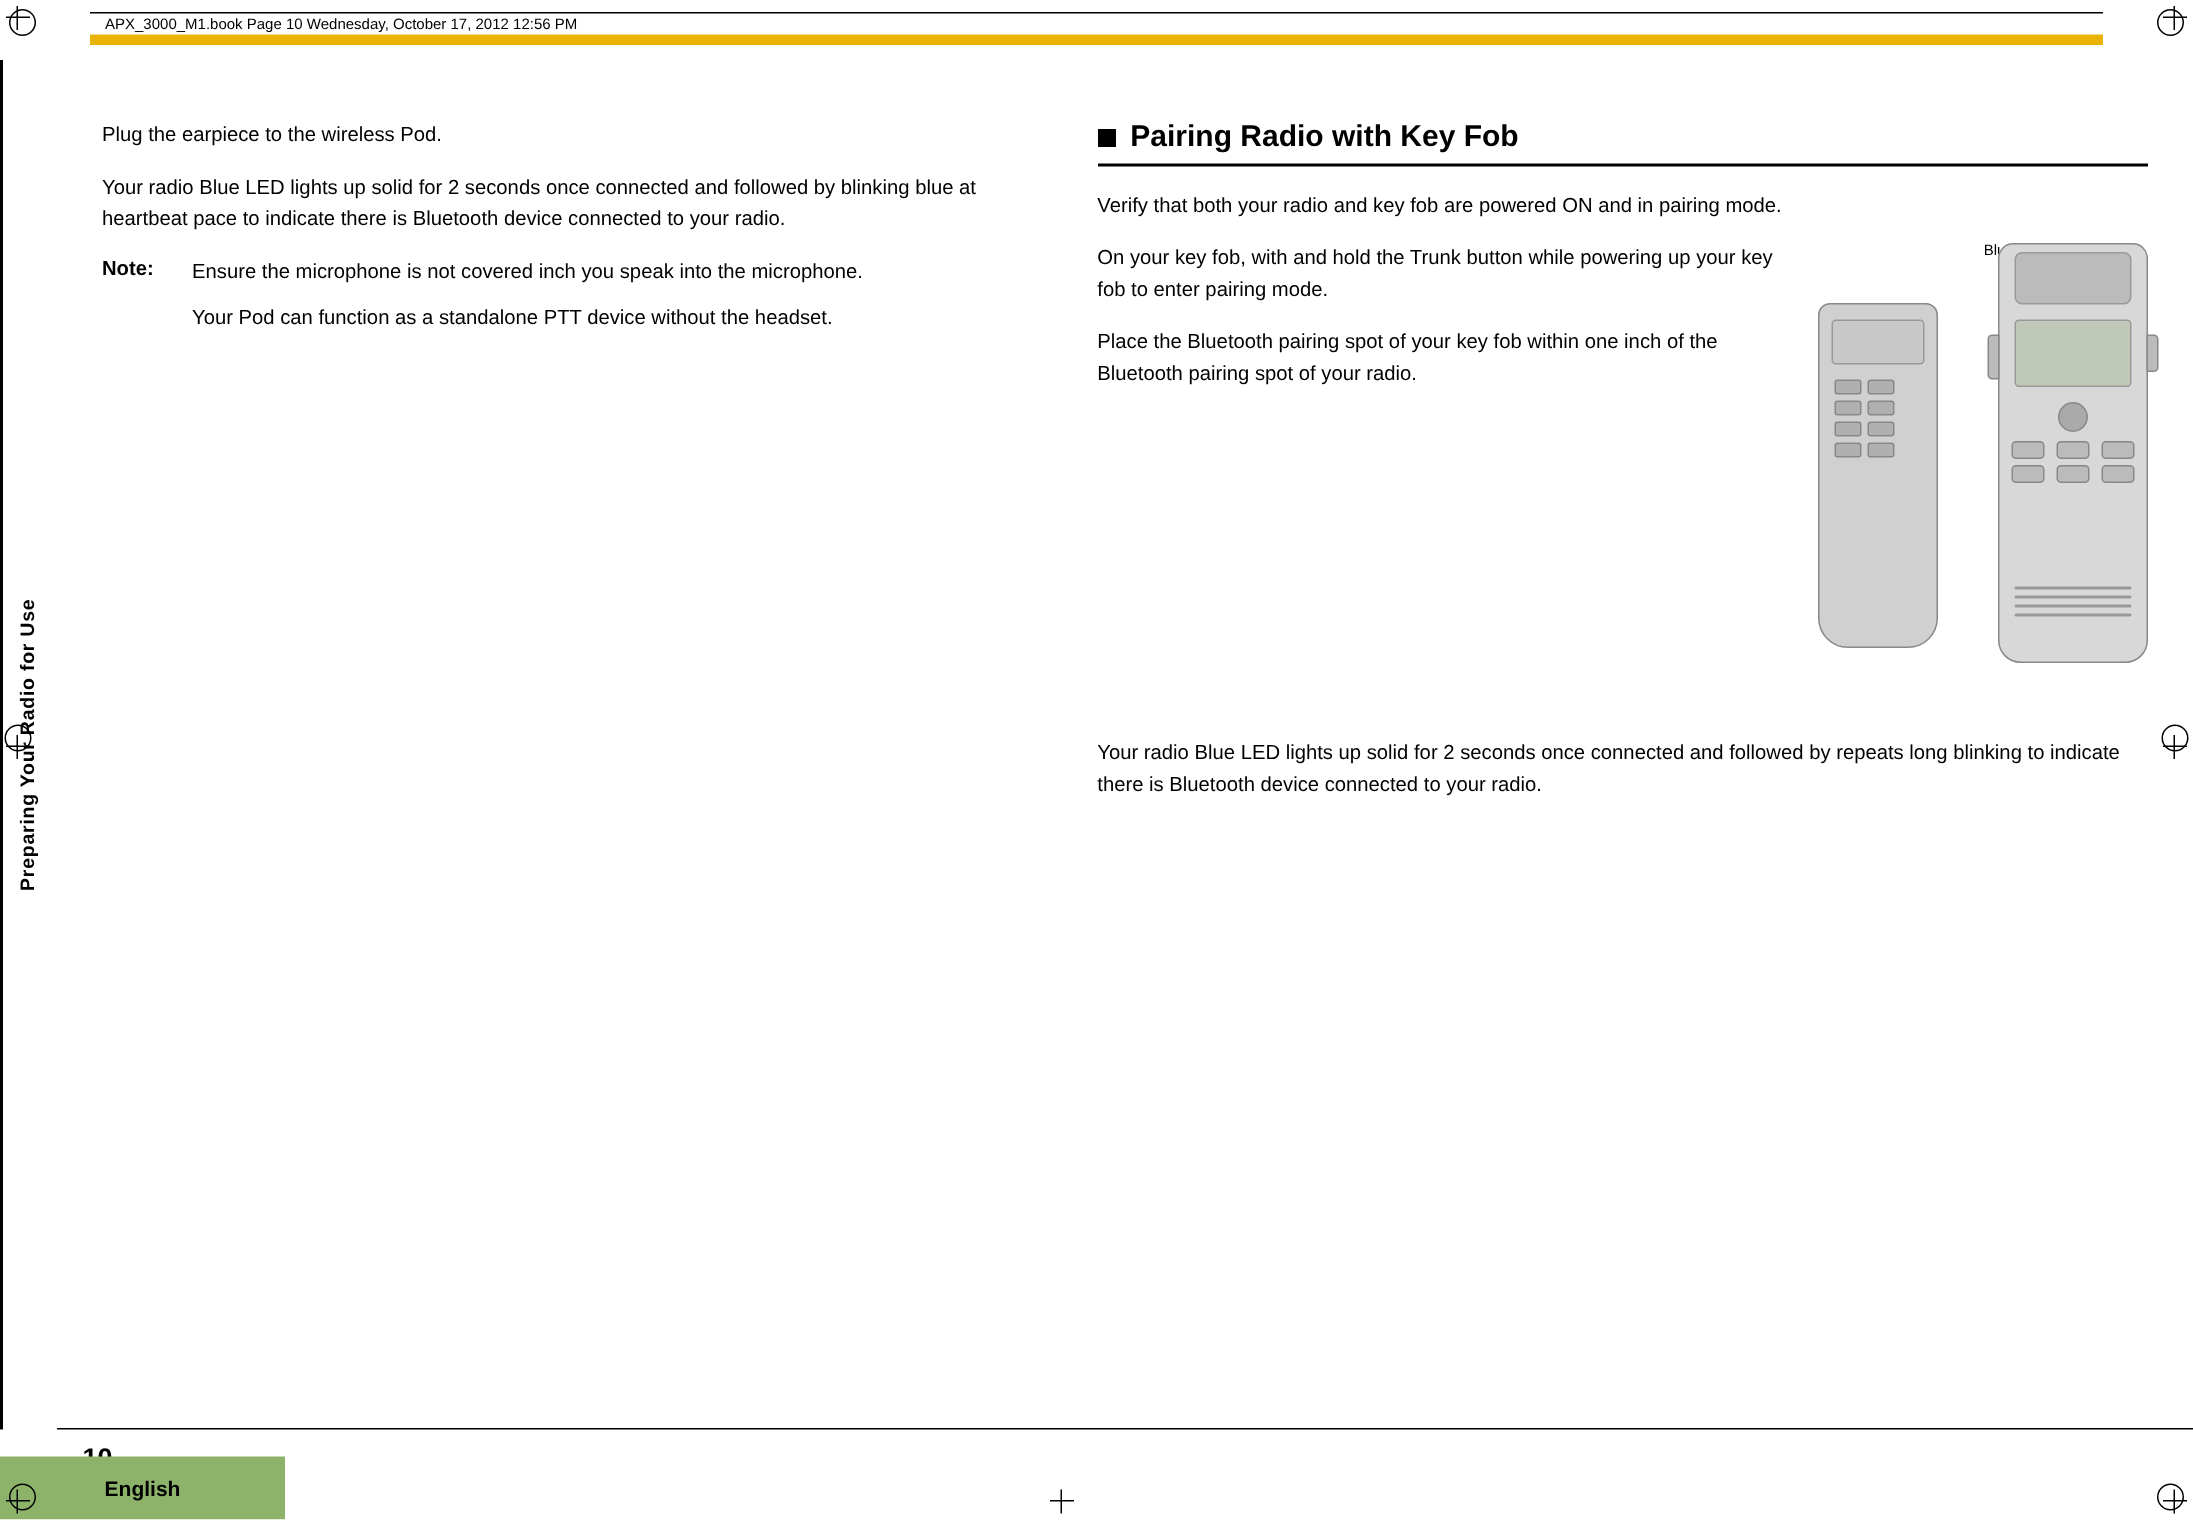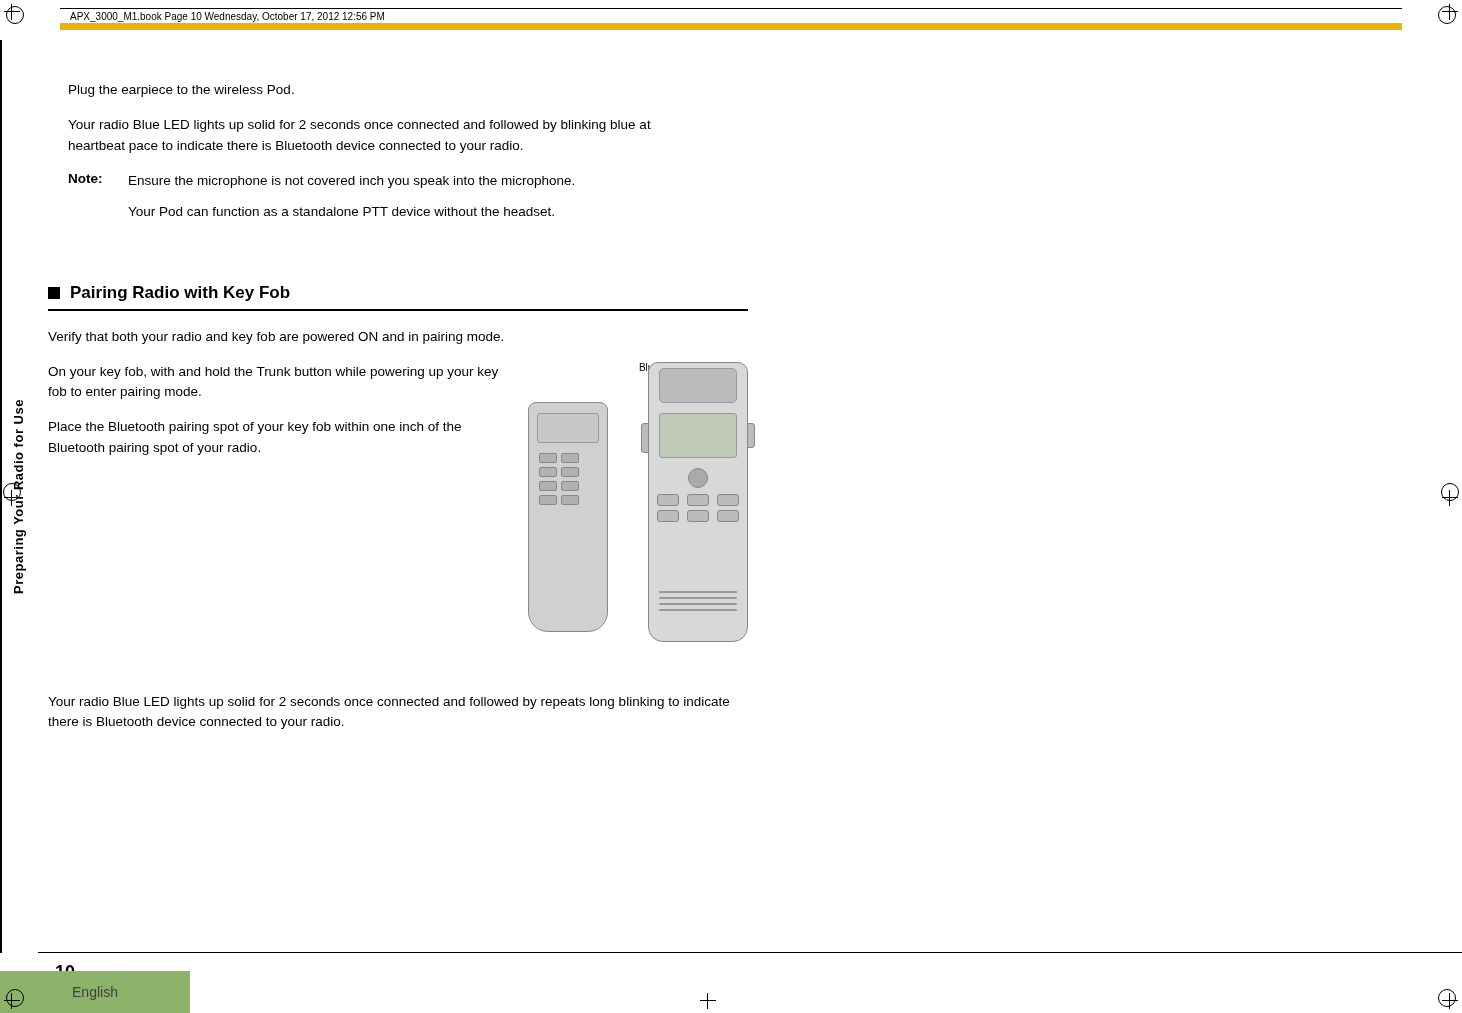--- a/index.html
+++ b/index.html
@@ -60,21 +60,21 @@
     }
 
     
     .main-content {
       position: absolute;
       top: 40px;
       left: 38px;
       right: 0;
       bottom: 100px;
       display: flex;
-      flex-direction: column;
+      justify-content: space-between;
     }
 
     
     .left-col {
       width: 48%;
       padding: 40px 30px 20px 30px;
     }
 
     
     .right-col {
@@ -119,21 +119,21 @@
       padding-bottom: 6px;
     }
     .section-heading-square {
       width: 12px;
       height: 12px;
       background: #000;
       margin-right: 10px;
       flex-shrink: 0;
     }
     .section-heading-text {
-      font-size: 17px;
+      font-size: 20px;
       font-weight: bold;
       color: #000;
     }
 
     
     .image-area {
       position: relative;
       float: right;
       margin-left: 15px;
       margin-bottom: 10px;
@@ -320,22 +320,22 @@
       left: 0;
       width: 190px;
       height: 42px;
       background: #8db36a;
       display: flex;
       align-items: center;
       justify-content: center;
     }
     .english-tab-text {
       font-size: 14px;
-      font-weight: normal;
-      color: #404040;
+      font-weight: bold;
+      color: #000000;
     }
 
     
     .corner-mark {
       position: absolute;
       width: 16px;
       height: 16px;
     }
     .corner-mark::before {
       content: '';

